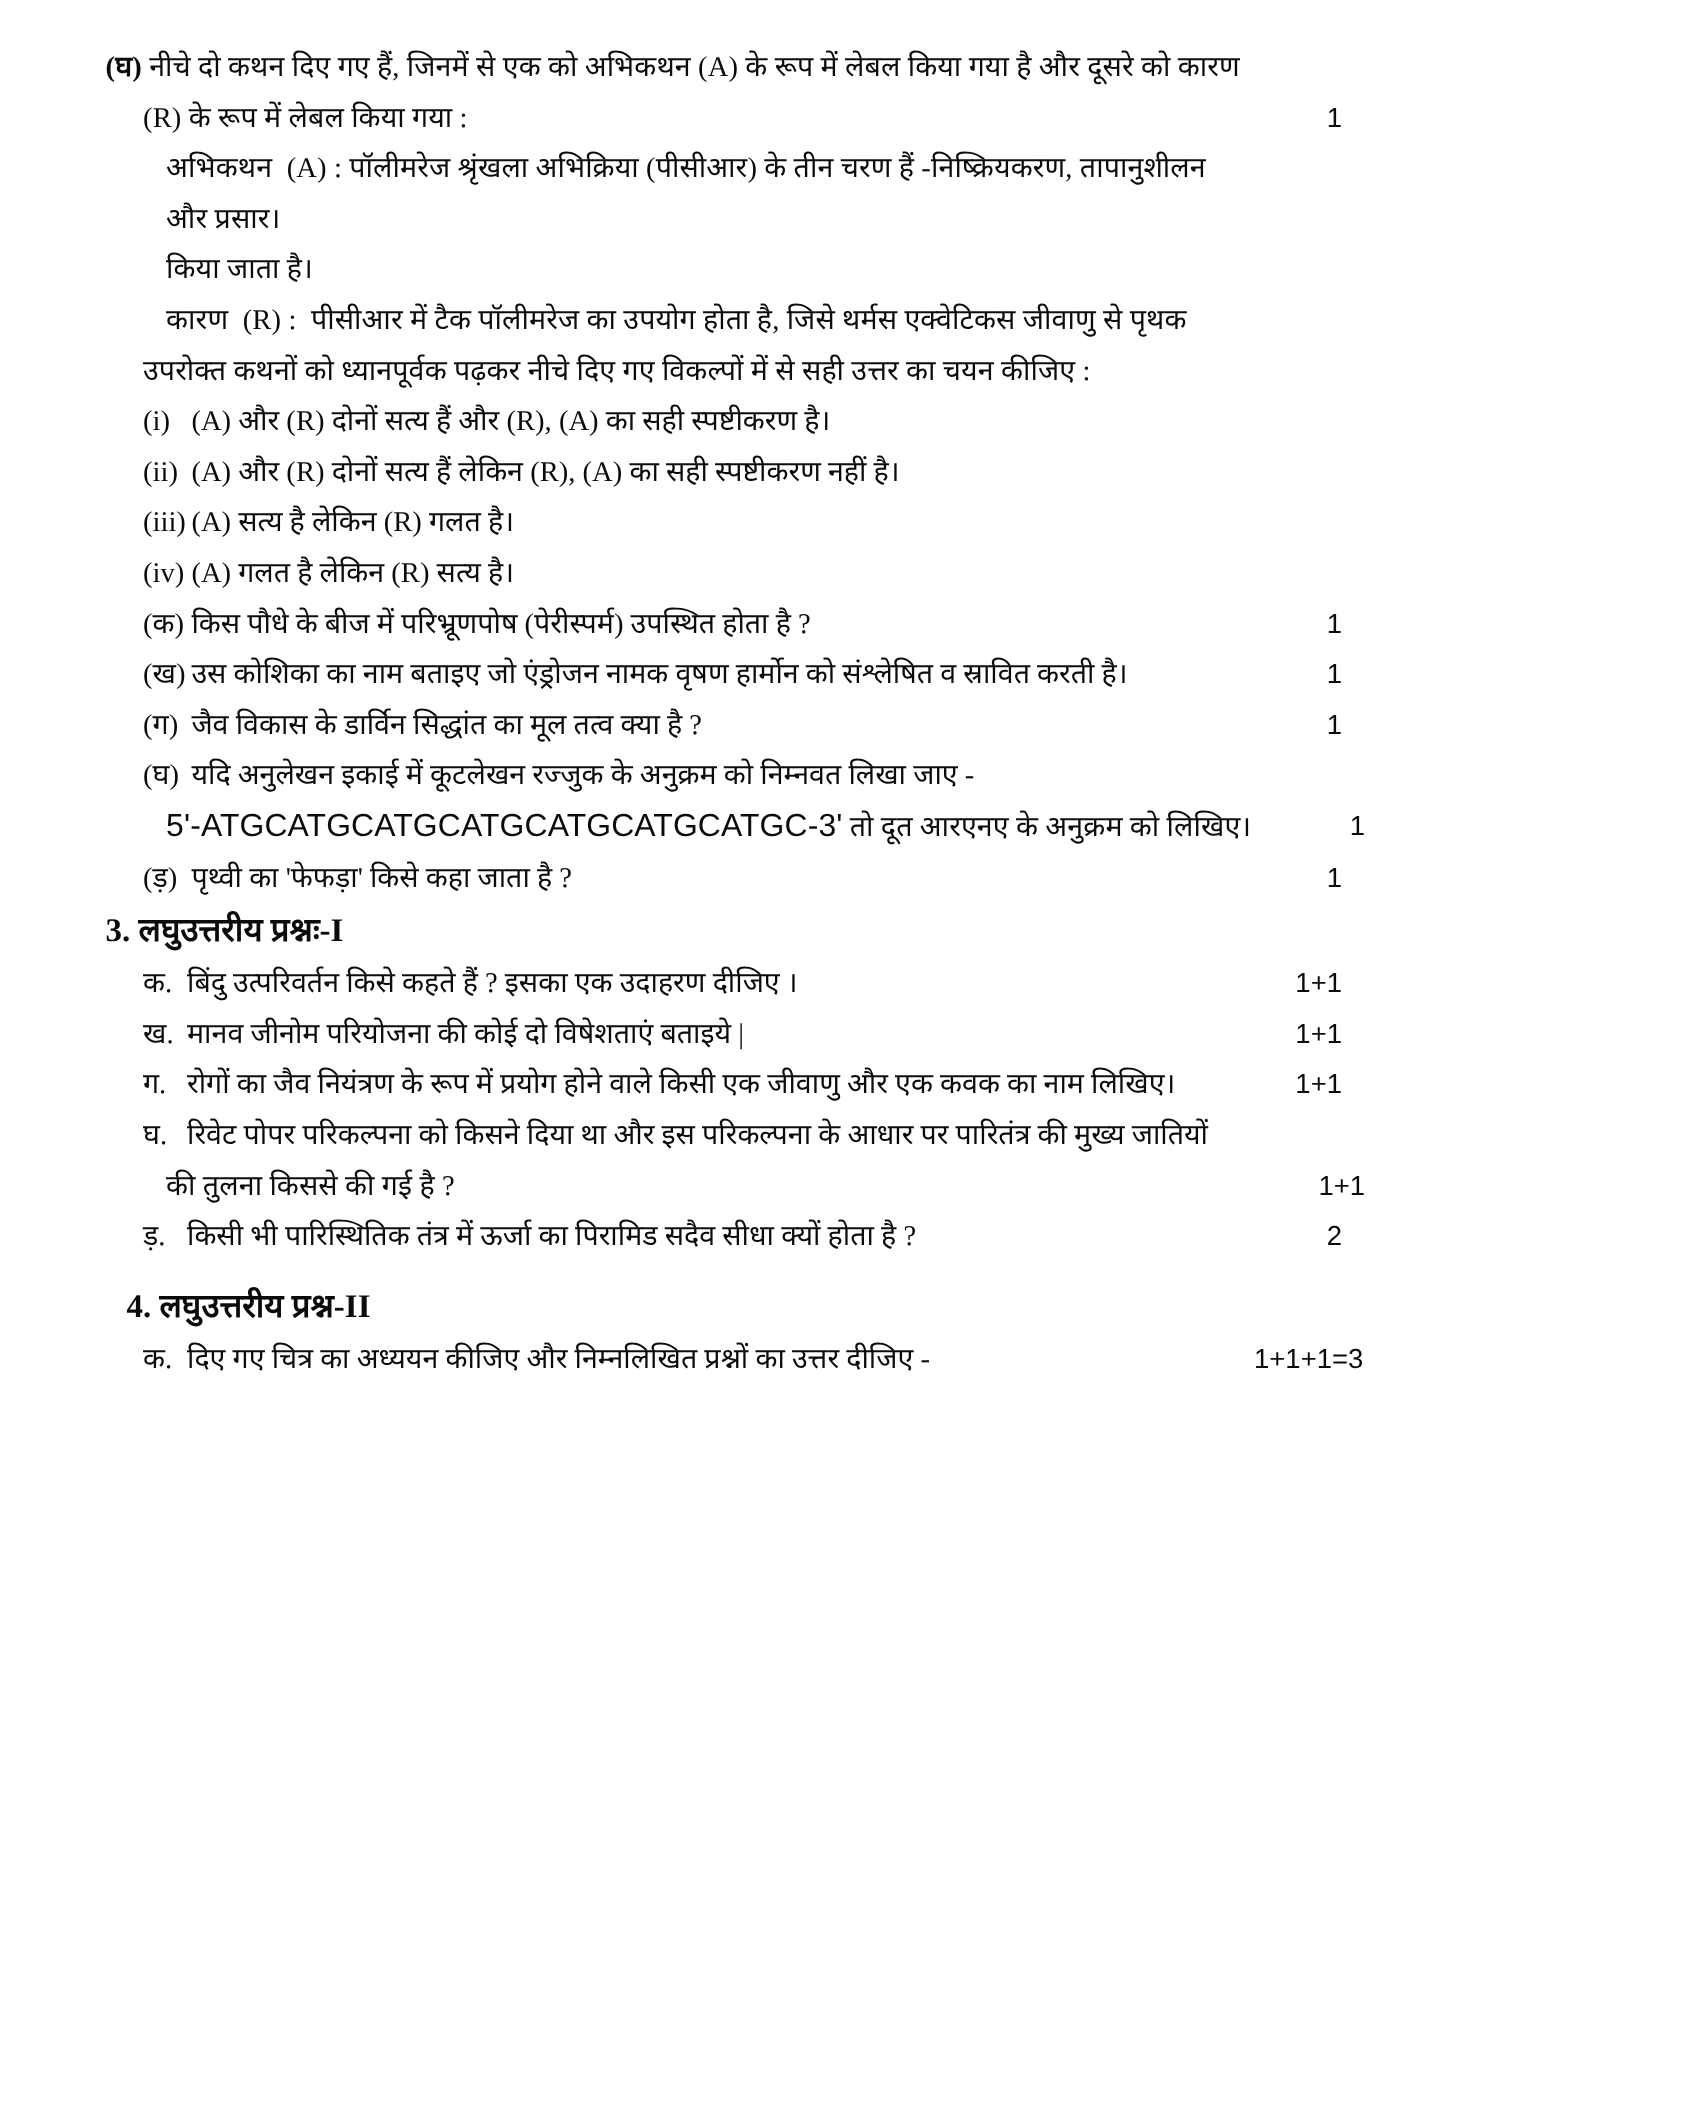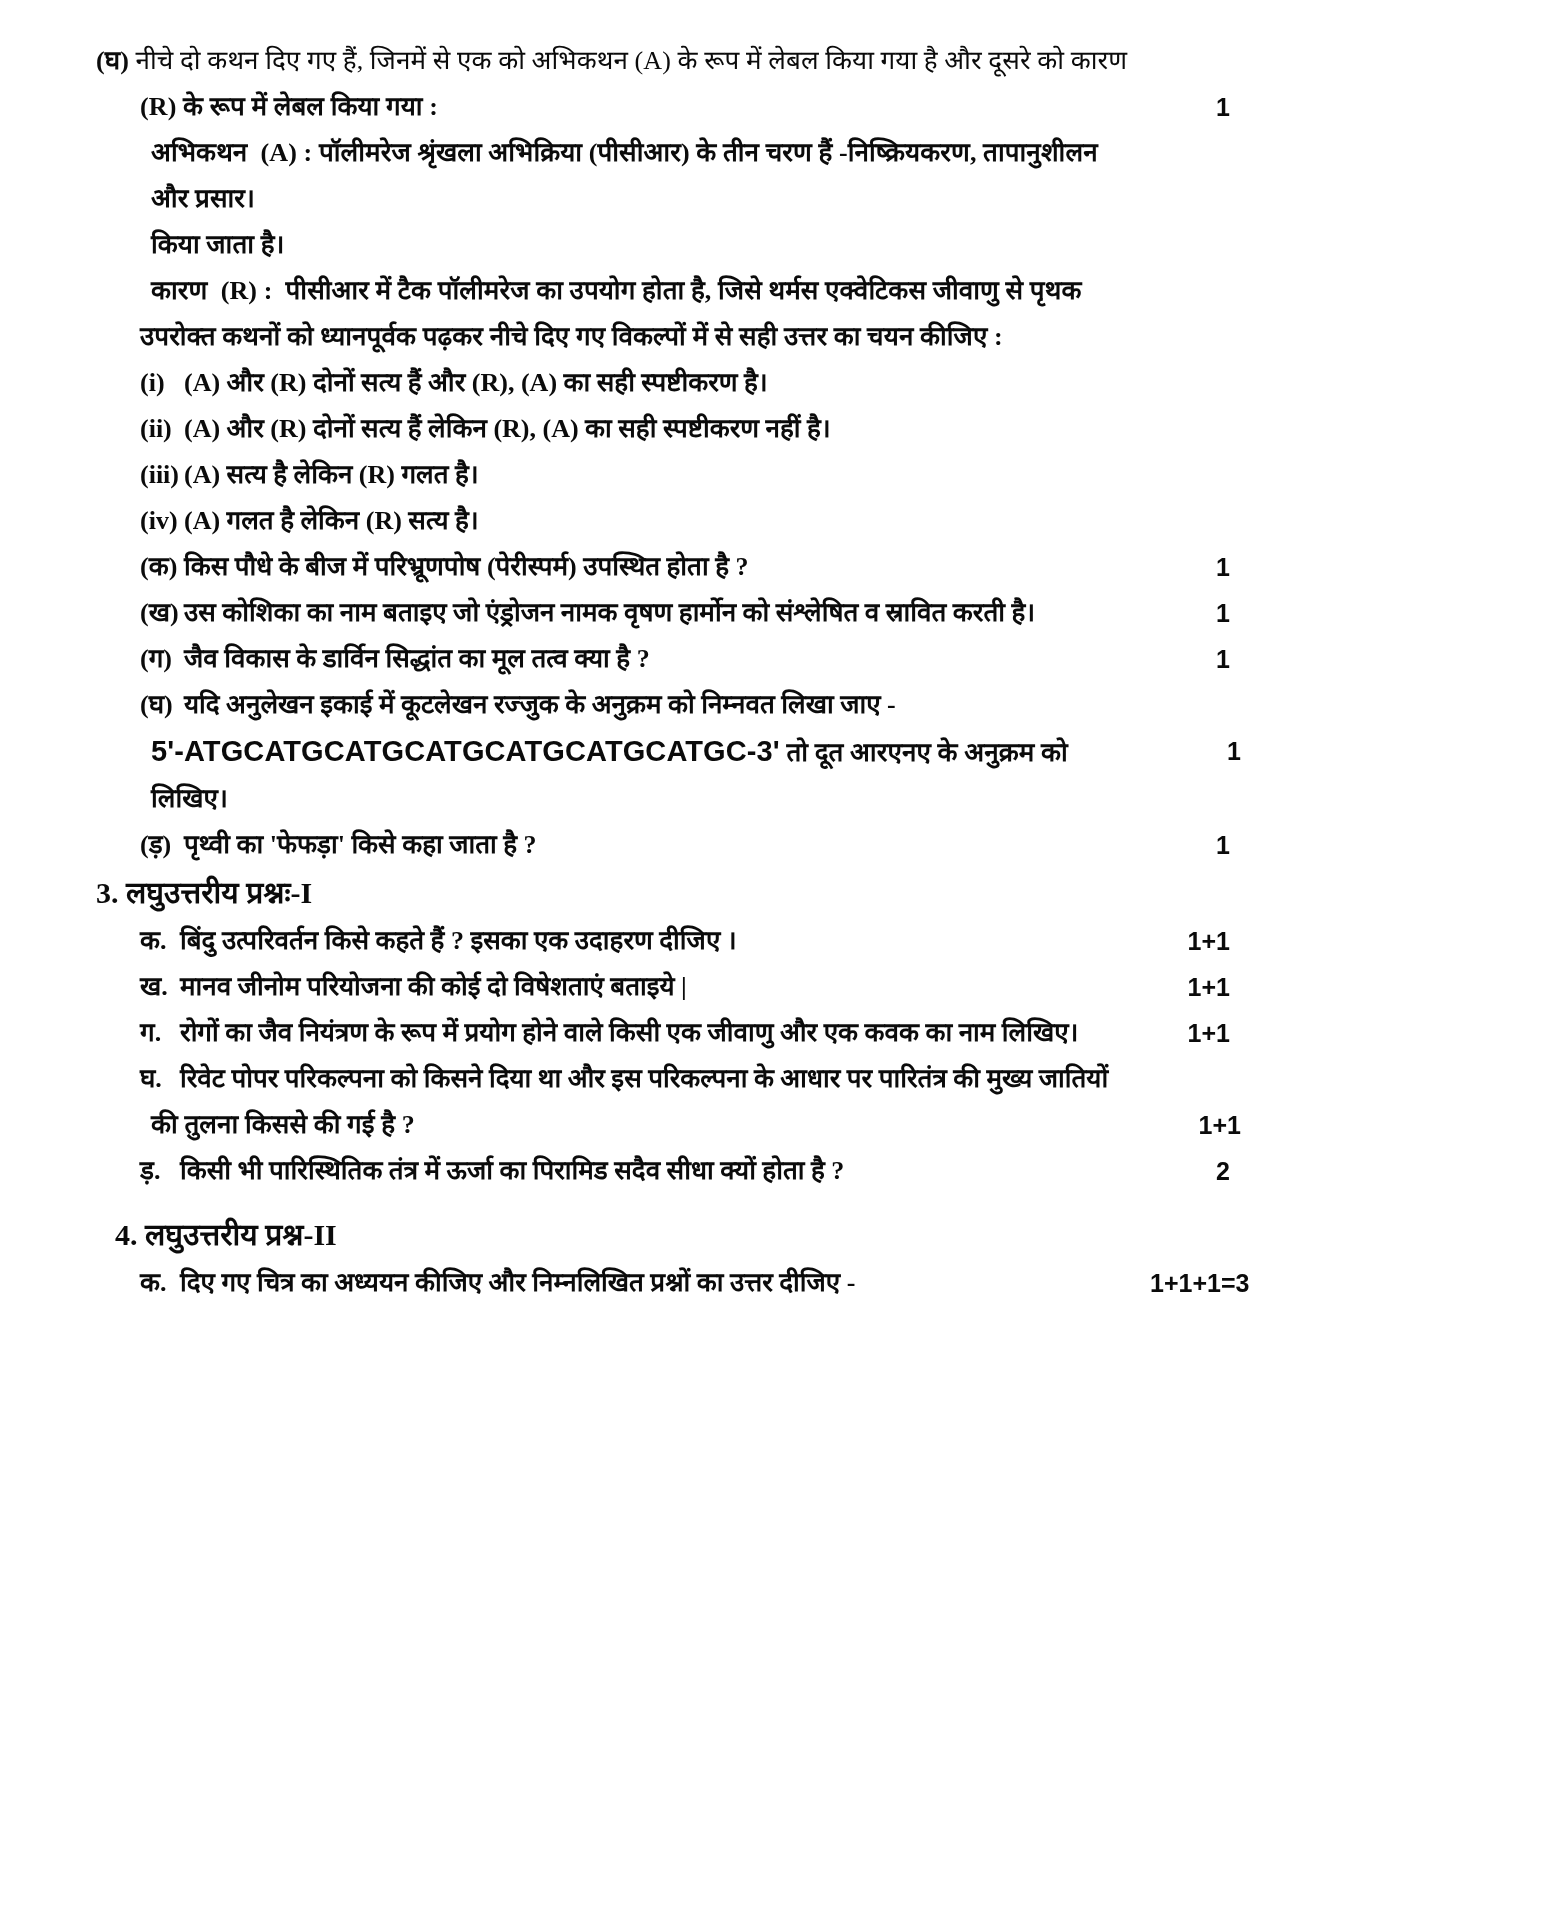--- a/index.html
+++ b/index.html
@@ -56,22 +56,22 @@
     letter-spacing: 0.1px;
     margin: 0;
     white-space: pre-wrap;
   }
   .lead {
     font-weight: 700;
   }
 
   
   .ind-0 { margin-left: 0px; }
-  .ind-1 { margin-left: 44px; font-weight: bold; }
-  .ind-2 { margin-left: 55px; font-weight: bold; }
+  .ind-1 { margin-left: 34px; }
+  .ind-2 { margin-left: 55px; }
 
   .section-head {
     font-size: 30px;
     font-weight: 700;
     line-height: 50px;
     margin: 0;
   }
   .section-head.s4 { margin-top: 16px; margin-left: 19px; }
 
   .hang {

